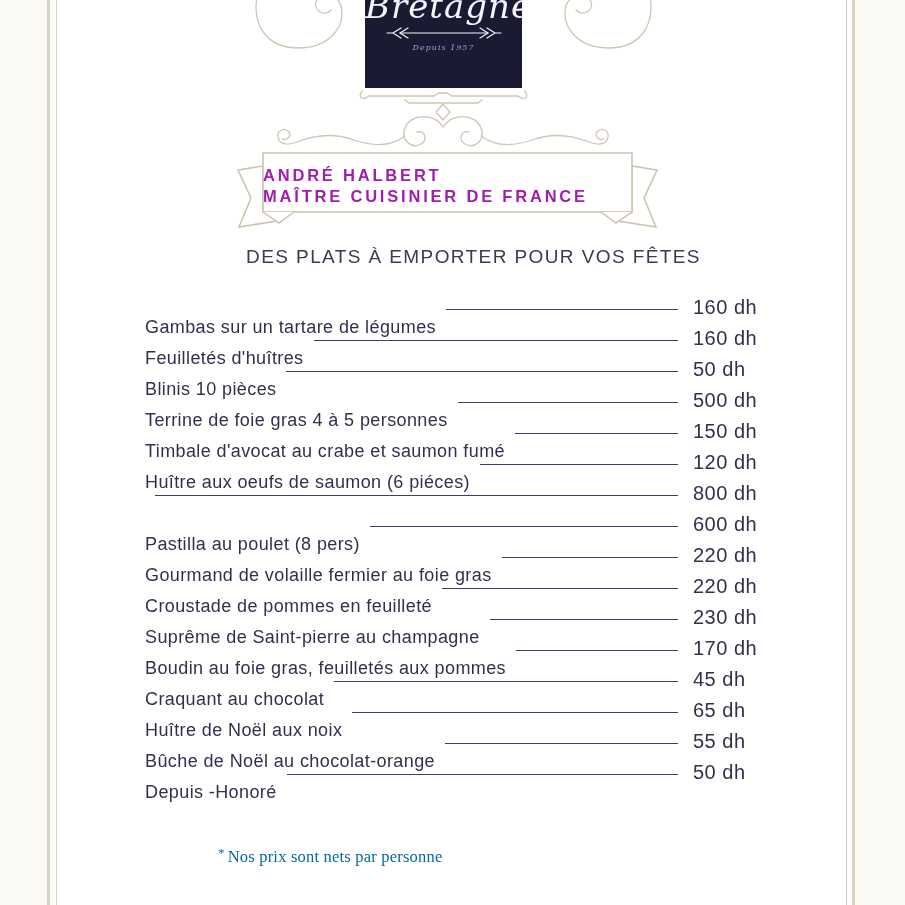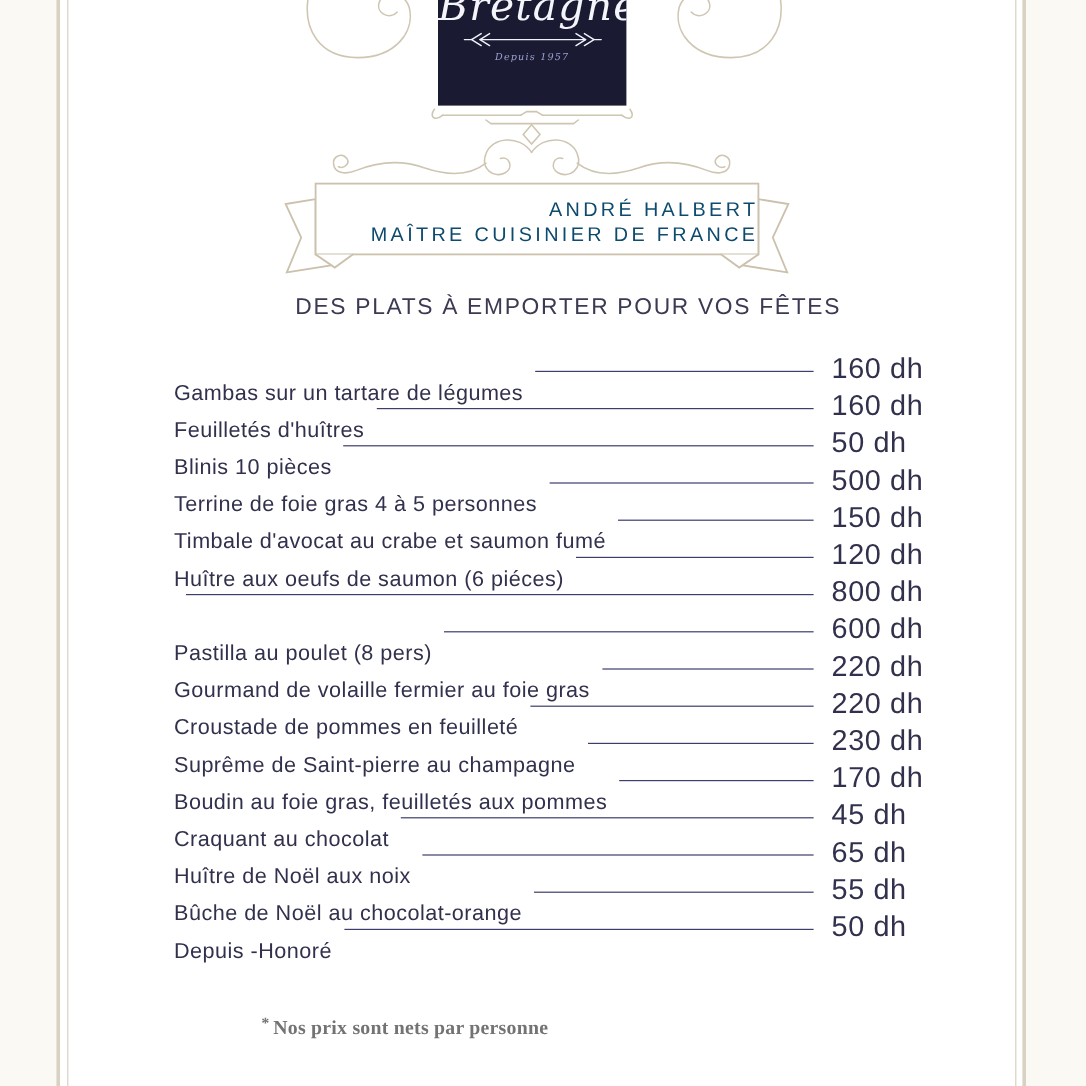--- a/index.html
+++ b/index.html
@@ -30,49 +30,49 @@
     letter-spacing:1px;
   }
   .logo-arrow{display:block;margin:2px auto 0 auto;}
   .logo-since{
     font-family:"DejaVu Serif", serif;font-style:italic;
     color:#9aa2cc;font-size:8px;margin-top:3px;letter-spacing:1px;
   }
 
   .banner-text{
     position:absolute;left:263px;top:165px;width:369px;z-index:3;
-    text-align:right;color:#0c4a6e;font-size:16.5px;line-height:21px;
-    letter-spacing:2.8px;font-weight:400;
+    text-align:left;color:#a21caf;font-size:16.5px;line-height:21px;
+    letter-spacing:2.8px;font-weight:700;
   }
 
   .page-title{
     position:absolute;left:0;top:246px;width:905px;margin:0;
     text-align:center;color:#3a3a52;font-size:19px;font-weight:500;
     letter-spacing:1.4px;
     padding-left:21px;
   }
 
   .menu{position:absolute;left:145px;top:292px;width:620px;}
   .row{display:flex;align-items:center;height:31px;}
   .iname{
     white-space:nowrap;color:#31314d;font-size:18px;letter-spacing:0.4px;margin-top:39px;
   }
   .leader{
     flex:1;height:0;border-top:1.8px solid #3e3e6d;
     margin:0 15px 0 10px;transform:translateY(2px);min-width:18px;
   }
   .price{
-    flex:none;width:72px;color:#31314d;font-size:24px;letter-spacing:0.5px;
+    flex:none;width:72px;color:#31314d;font-size:20px;letter-spacing:0.5px;
     white-space:nowrap;
   }
 
   .footnote{
     position:absolute;left:218px;top:845px;
-    font-family:"Liberation Serif", serif;font-weight:700;
-    color:#737373;font-size:16.5px;letter-spacing:0.2px;
+    font-family:"Liberation Serif", serif;font-weight:400;
+    color:#0369a1;font-size:16.5px;letter-spacing:0.2px;
   }
   .footnote .star{font-size:13px;vertical-align:5px;margin-right:3px;}
 </style>
 </head>
 <body>
 
 <div class="edge-tint left"></div>
 <div class="edge-tint right"></div>
 <div class="edge-line l-outer"></div>
 <div class="edge-line l-inner"></div>

